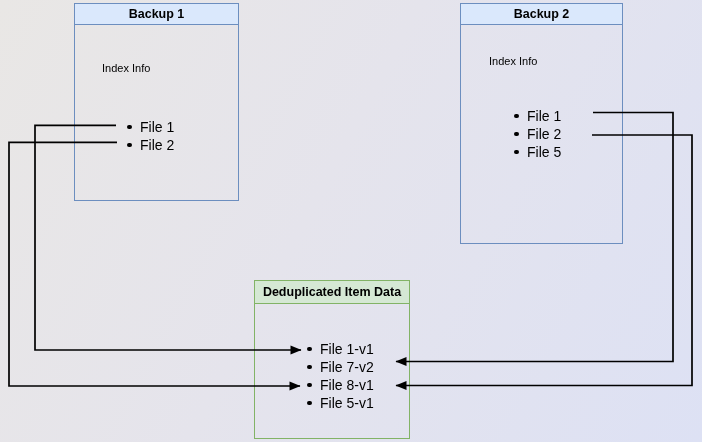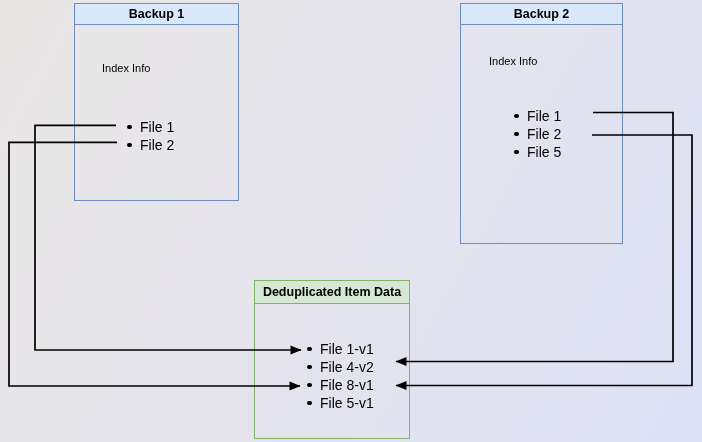--- a/index.html
+++ b/index.html
@@ -84,21 +84,21 @@
         <li>File 1</li>
         <li>File 2</li>
         <li>File 5</li>
       </ul>
   </div>
 
   <div class="box green" style="left:254px;top:280px;width:156px;height:159px;">
     <div class="box-header">Deduplicated Item Data</div>
     <ul class="file-list" style="left:52px;top:59px;">
         <li>File 1-v1</li>
-        <li>File 4-v2</li>
+        <li>File 7-v2</li>
         <li>File 8-v1</li>
         <li>File 5-v1</li>
       </ul>
   </div>
 
   <svg id="edge-layer" xmlns="http://www.w3.org/2000/svg">
     <defs>
       <marker id="arrowhead" viewBox="0 0 12 10" refX="11" refY="5" markerWidth="12" markerHeight="10" orient="auto" markerUnits="userSpaceOnUse">
         <path d="M0.5,0.5 L11.5,5 L0.5,9.5 Z" fill="#000000"></path>
       </marker>

